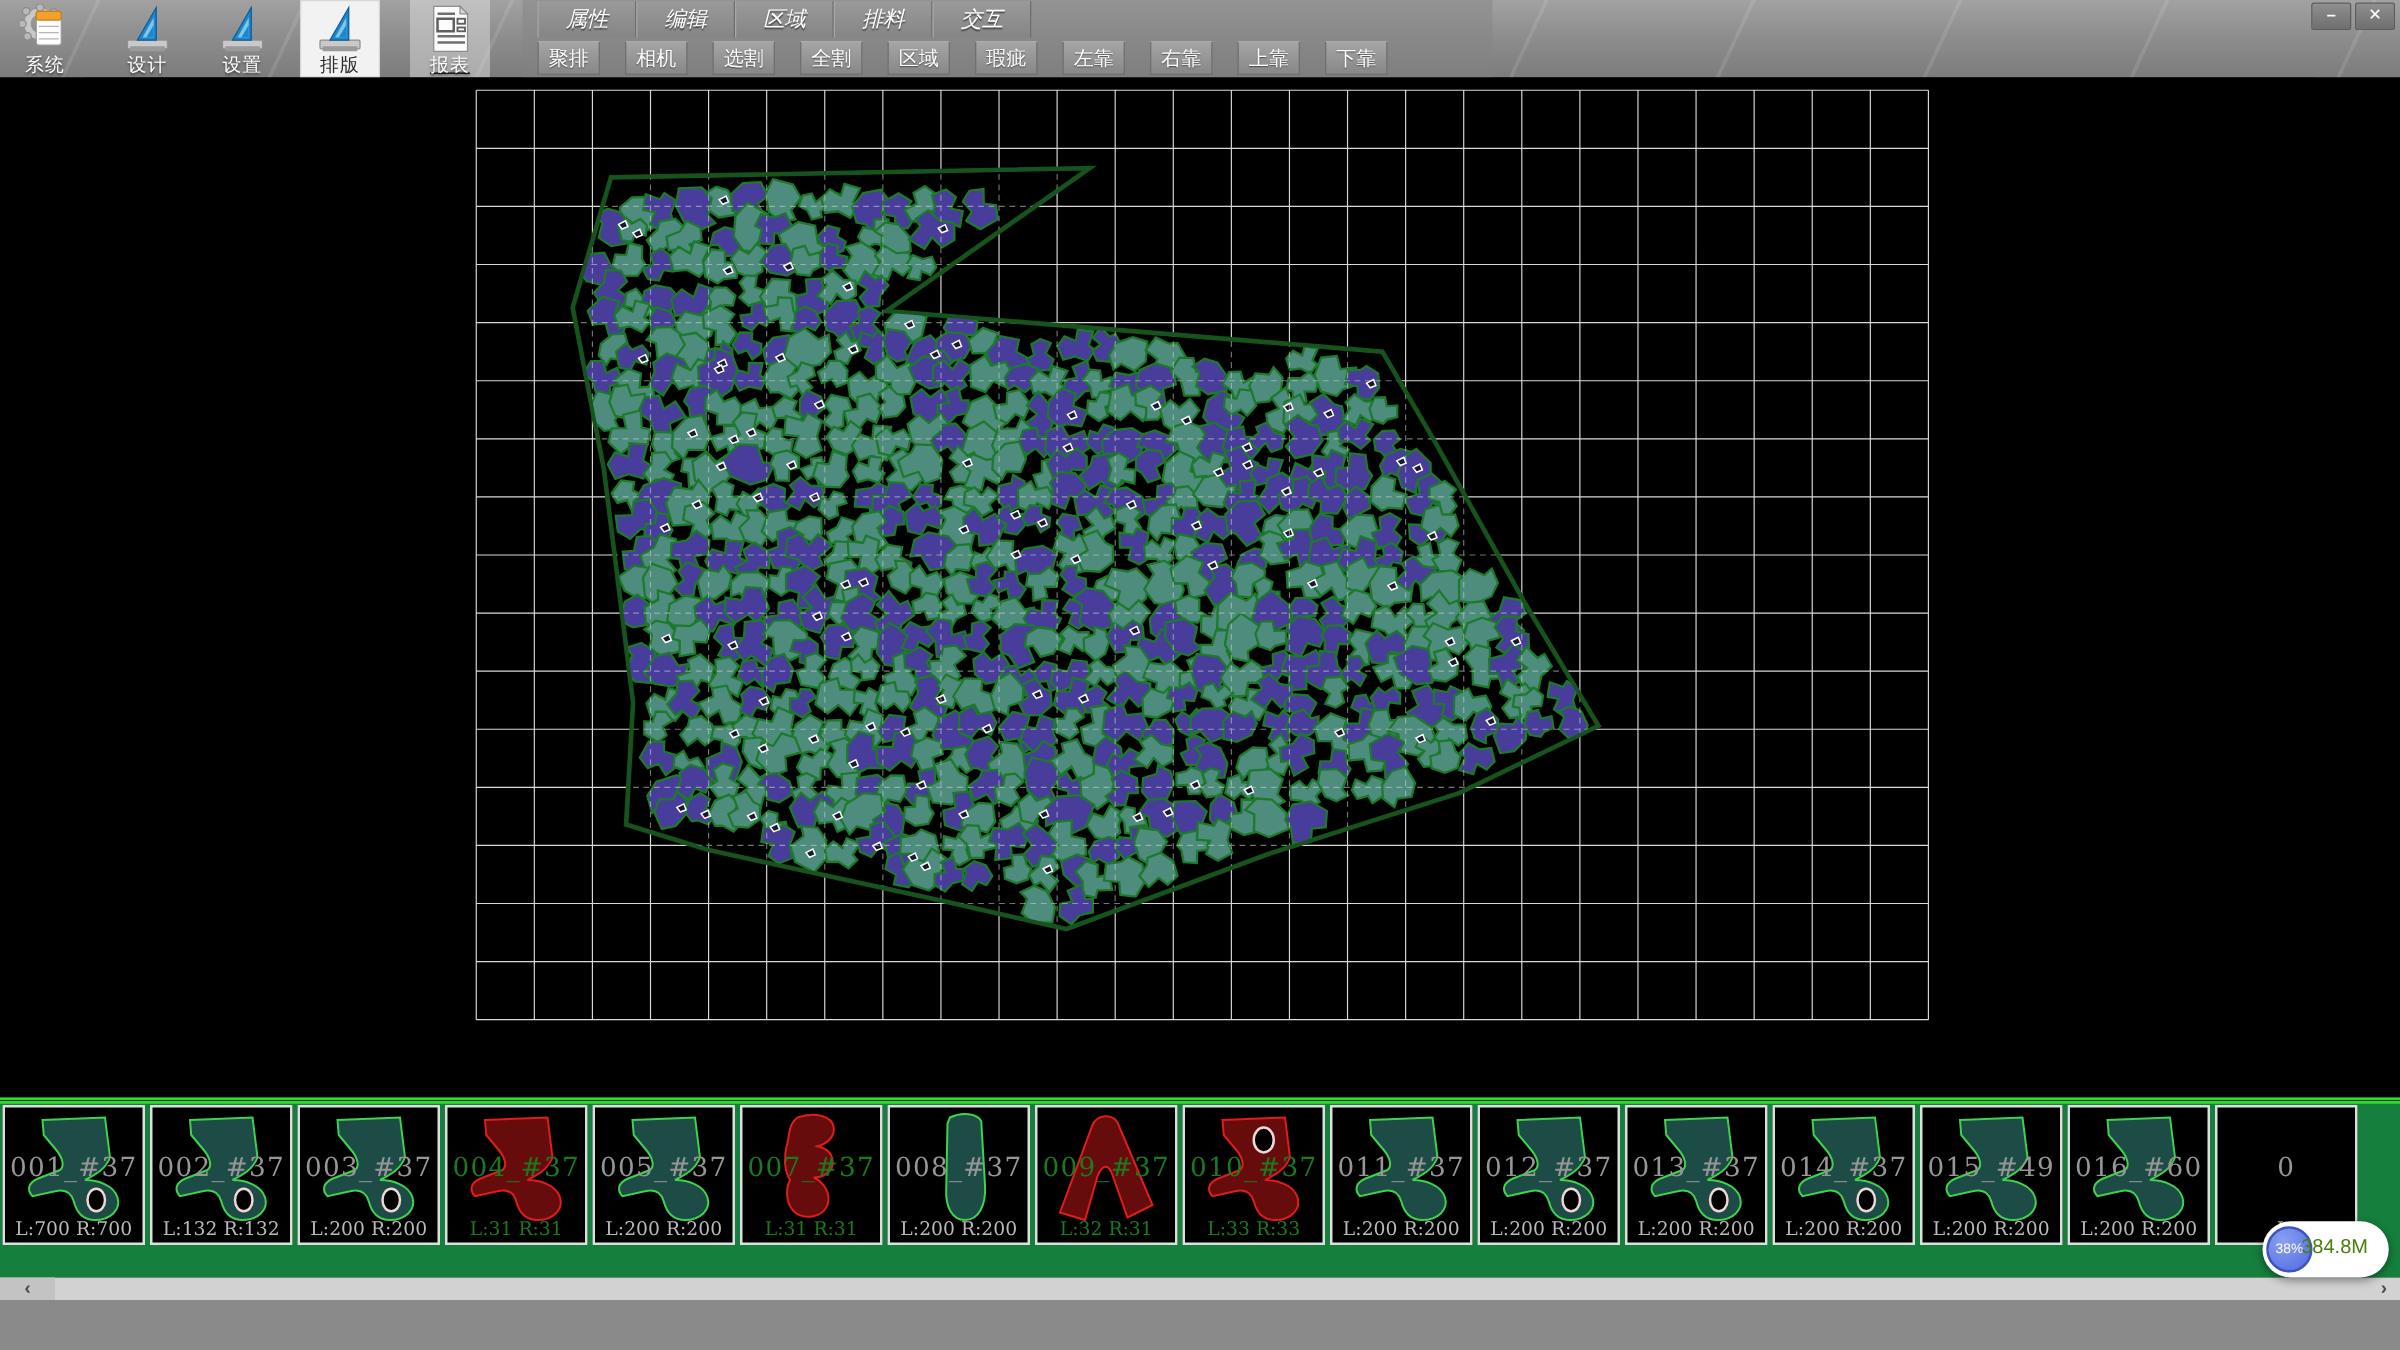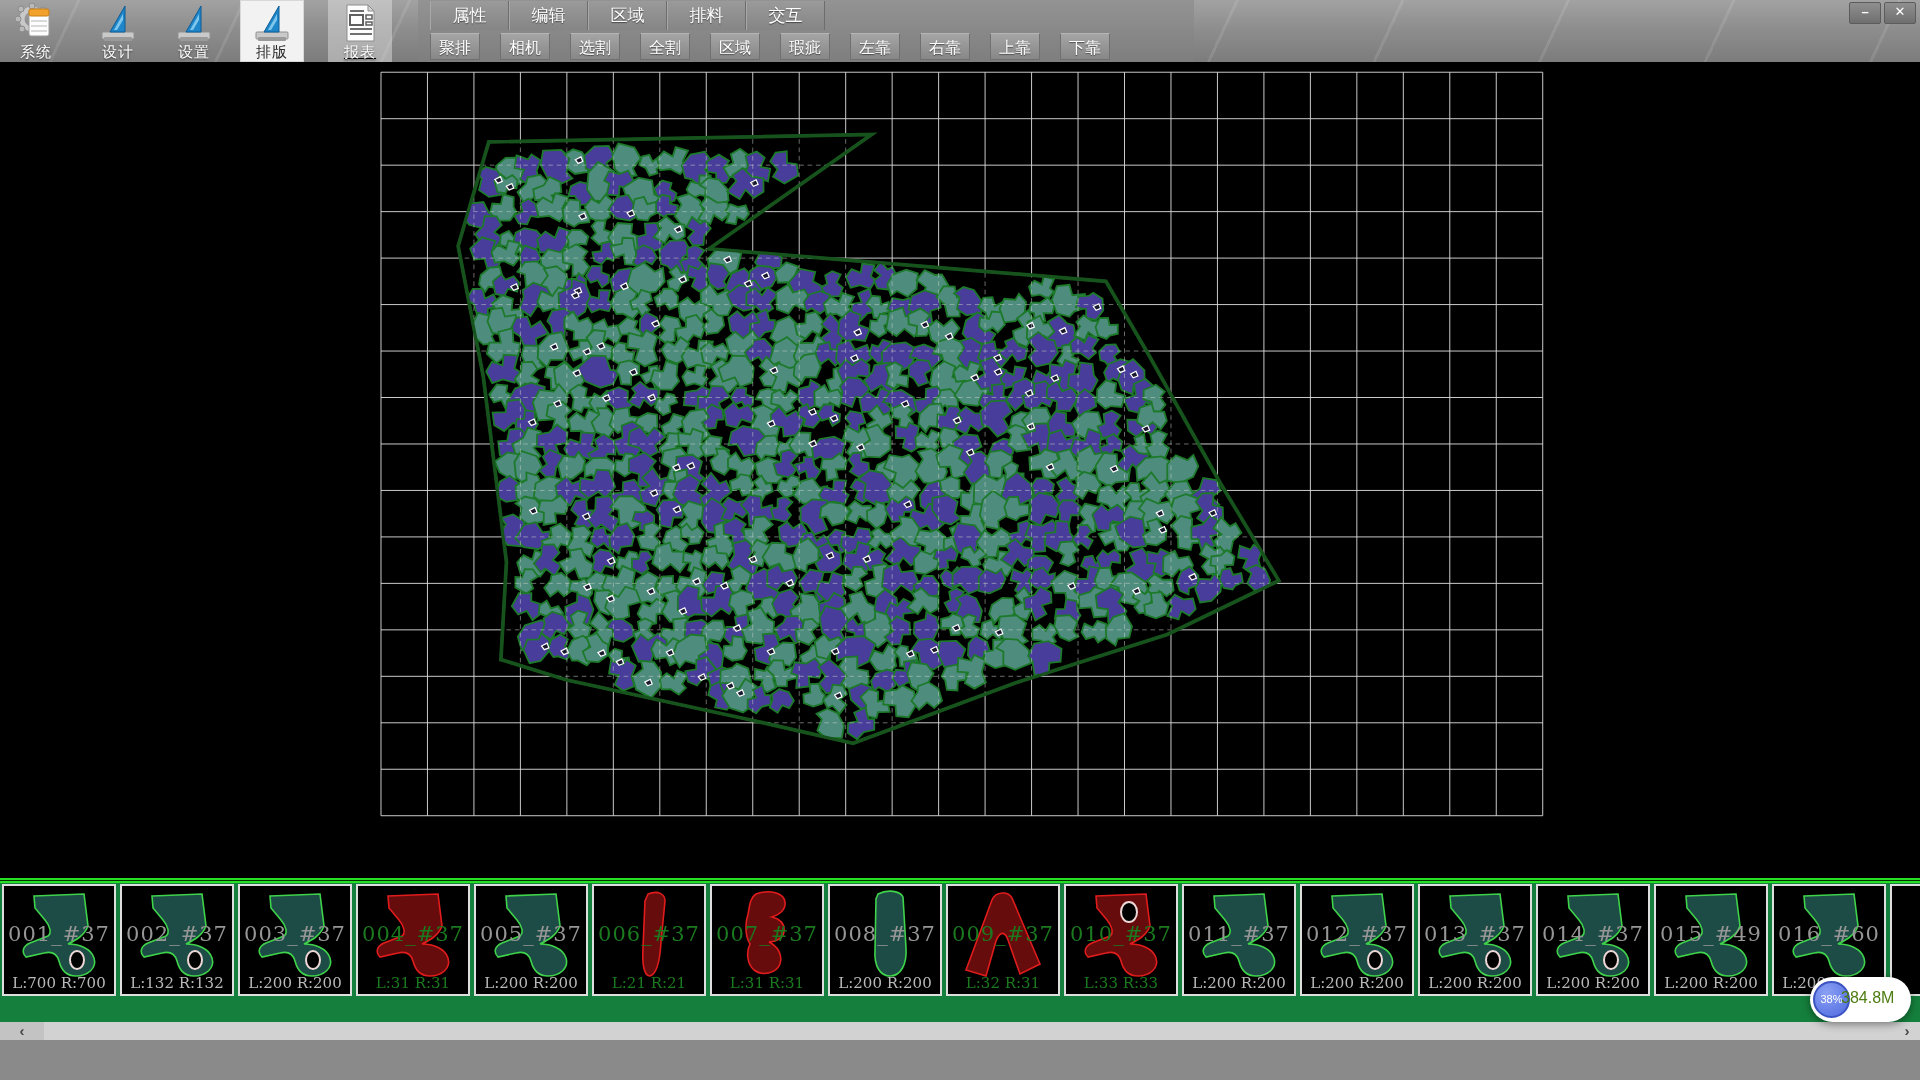--- a/index.html
+++ b/index.html
@@ -15,21 +15,21 @@
     background:linear-gradient(180deg,#939393,#7e7e7e);}
   .bigbtn{position:absolute;top:0;width:64px;height:62px;text-align:center;cursor:default;}
   .bigbtn.active{background:#f2f2f2;box-shadow:inset 0 0 0 1px #d8d8d8;}
   .bigbtn.lit{background:rgba(230,230,230,.45);text-decoration:underline;}
   .bigbtn .ic{display:block;margin:3px auto 0;width:40px;height:40px;}
   .bigbtn .lbl{display:block;font-size:15px;color:#fff;text-shadow:0 1px 2px rgba(0,0,0,.55);letter-spacing:1px;}
   .bigbtn.active .lbl{color:#2a2a2a;text-shadow:none;}
   #menu-tabs{position:absolute;left:430px;top:1px;height:30px;display:flex;}
   .mtab{width:77px;height:29px;line-height:29px;text-align:center;color:#fff;font-size:17px;
     text-shadow:0 1px 1px rgba(0,0,0,.5);border-right:1px solid #6d6d6d;border-left:1px solid #a8a8a8;
-    background:linear-gradient(180deg,#9a9a9a,#858585);}
+    background:linear-gradient(180deg,#9a9a9a,#858585);font-style:italic;}
   #action-row{position:absolute;left:430px;top:33px;height:28px;display:flex;gap:20px;}
   .abtn{width:50px;height:27px;line-height:27px;text-align:center;color:#fff;font-size:16px;
     text-shadow:0 1px 1px rgba(0,0,0,.5);
     background:linear-gradient(180deg,#a5a5a5,#878787);border:1px solid #707070;border-top-color:#b5b5b5;box-sizing:border-box;}
   #win-controls{position:absolute;right:4px;top:2px;display:flex;gap:3px;}
   .wbtn{width:30px;height:20px;background:linear-gradient(180deg,#8f8f8f,#6f6f6f);
     border:1px solid #5c5c5c;border-radius:2px;color:#fff;font-size:13px;line-height:18px;
     text-align:center;font-weight:bold;}
 
   
@@ -869,28 +869,20 @@
         <div class="cell">
           <svg width="110" height="96" viewBox="0 0 90 96">
         <path d="M20 10 L70 8 L74 40 C70 50 62 54 54 58 C64 58 77 62 80 72 C83 82 74 90 62 90 C52 90 47 83 45 75 C43 68 38 65 30 67 L12 71 C7 66 9 60 16 57 L34 50 C38 47 36 40 31 34 L21 22 Z" fill="#1d4b46" stroke="#3fd24b" stroke-width="1.6"></path>
 
       </svg>
           <div class="nm" style="color:#969696">005_#37</div>
           <div class="lr" style="color:#b9b9b9">L:200 R:200</div>
         </div>
         <div class="cell">
           <svg width="110" height="96" viewBox="0 0 90 96">
-        <path d="M44 8 C54 4 61 8 61 15 L57 56 C56 74 53 88 46 90 C40 90 38 78 39 62 L41 15 Z" fill="#670c0c" stroke="#e01c1c" stroke-width="1.6"></path>
-
-      </svg>
-          <div class="nm" style="color:#1b7a1f">006_#37</div>
-          <div class="lr" style="color:#1b7a1f">L:21 R:21</div>
-        </div>
-        <div class="cell">
-          <svg width="110" height="96" viewBox="0 0 90 96">
         <path d="M34 8 C48 3 62 7 63 16 C64 24 57 29 50 31 C58 33 63 38 62 46 C61 52 54 56 47 56 C55 60 61 68 58 78 C54 88 40 90 32 84 C25 78 24 66 28 58 C23 50 23 38 26 28 C28 18 28 12 34 8 Z" fill="#670c0c" stroke="#e01c1c" stroke-width="1.6"></path>
 
       </svg>
           <div class="nm" style="color:#1b7a1f">007_#37</div>
           <div class="lr" style="color:#1b7a1f">L:31 R:31</div>
         </div>
         <div class="cell">
           <svg width="110" height="96" viewBox="0 0 90 96">
         <path d="M38 8 C48 3 60 5 63 11 L66 62 C67 78 61 90 50 90 C40 90 34 80 35 64 L36 13 Z" fill="#1d4b46" stroke="#3fd24b" stroke-width="1.6"></path>
 

